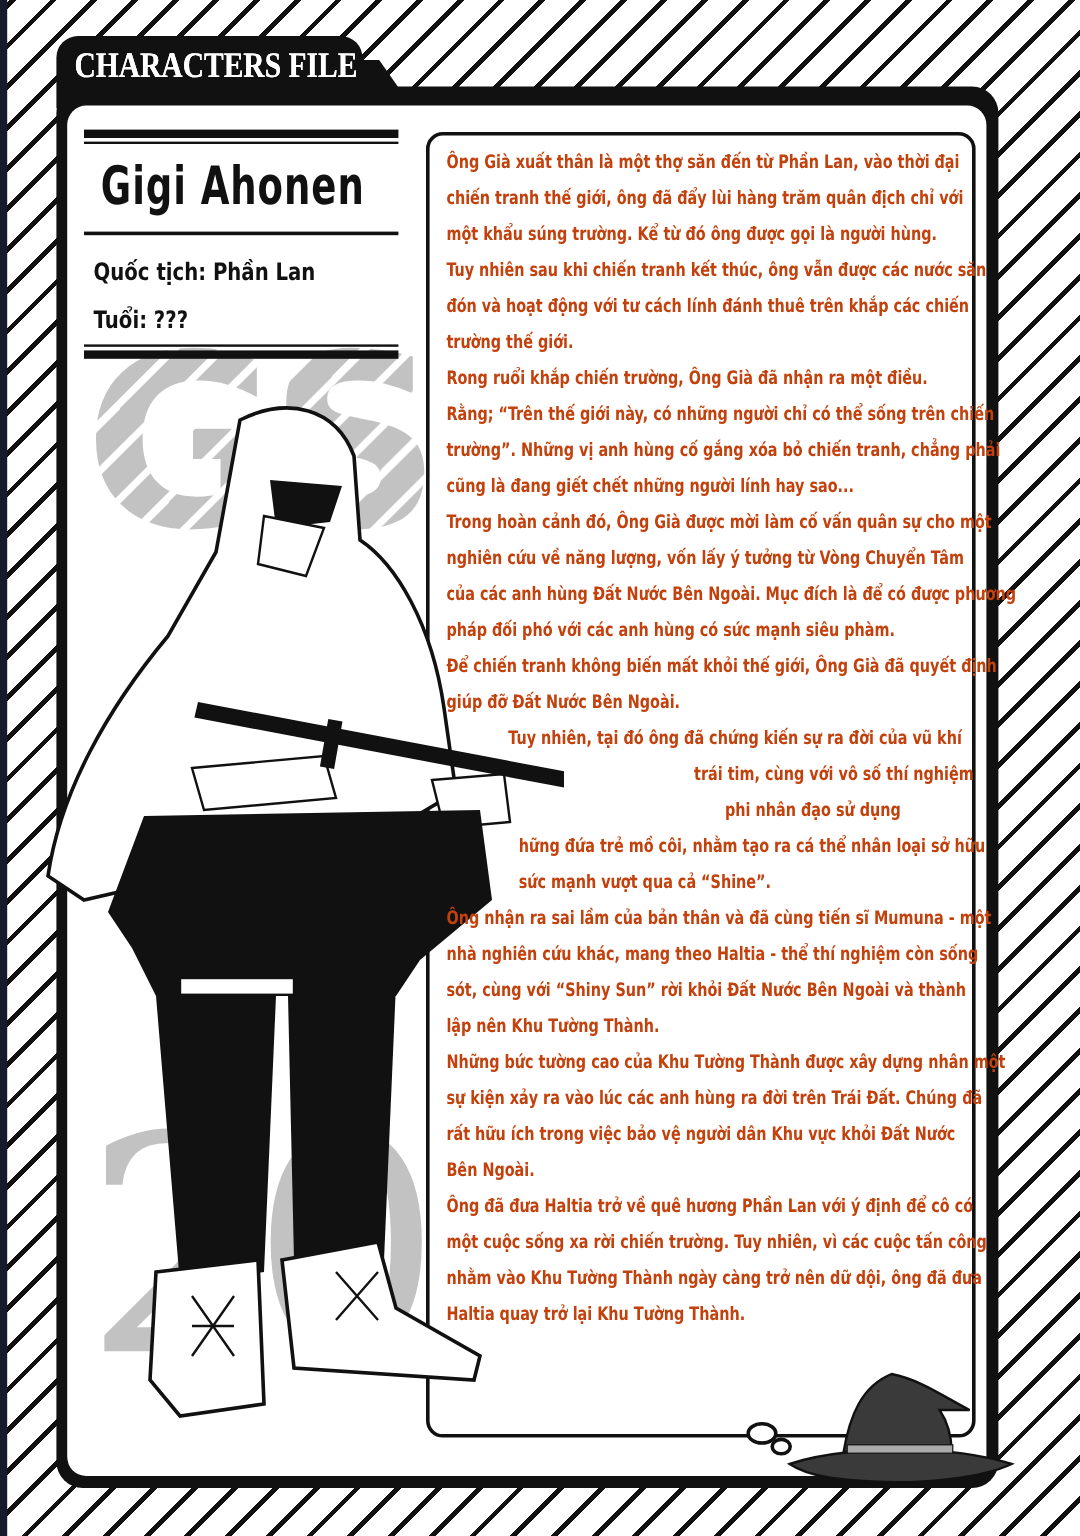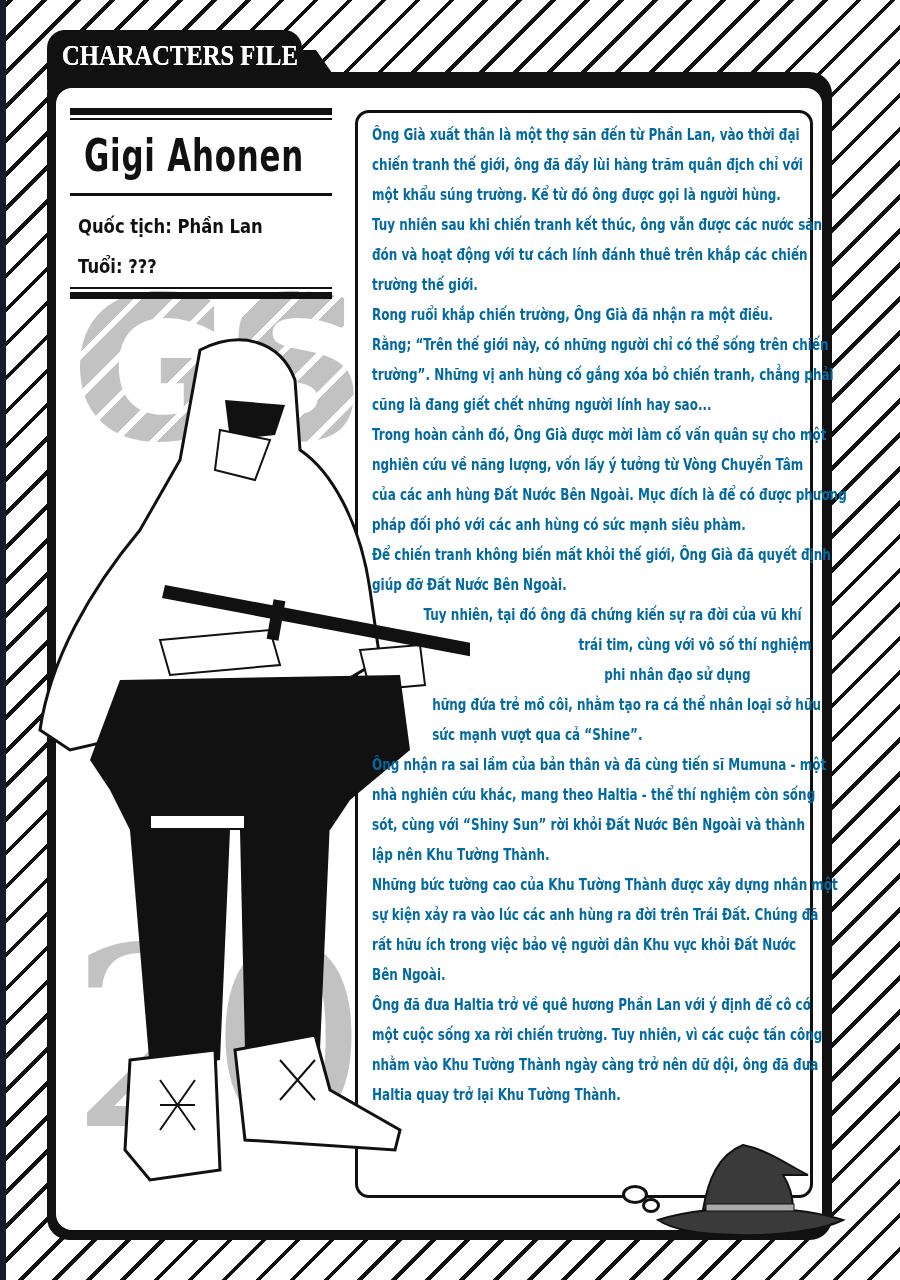--- a/index.html
+++ b/index.html
@@ -67,21 +67,21 @@
     left: 70px; top: 915px; font-size: 250px; letter-spacing: -20px;
     font-family: "DejaVu Serif", serif; font-weight: normal;
   }
   .textbox {
     position: absolute; left: 355px; top: 110px; width: 452px; height: 1082px;
     border: 3px solid #111; border-radius: 14px; background: #fff;
   }
   .story {
     position: absolute; left: 372px; top: 120px; width: 438px;
     font-family: "DejaVu Sans Condensed", "DejaVu Sans", sans-serif; font-weight: bold;
-    font-size: 15.5px; line-height: 30px; color: #0369a1;
+    font-size: 15.5px; line-height: 30px; color: #c2410c;
   }
   .story p { margin: 0; transform: scaleX(0.86); transform-origin: left; white-space: nowrap; }
   .story p.indent1 { padding-left: 60px; }
   .story p.indent2 { padding-left: 240px; }
   .story p.indent3 { padding-left: 270px; }
   .story p.indent4 { padding-left: 70px; }
   .figure { position: absolute; left: 30px; top: 330px; width: 440px; height: 860px; }
   .bubble { position: absolute; border: 3px solid #111; border-radius: 50%; background: #fff; }
   .hat { position: absolute; left: 648px; top: 1140px; width: 200px; height: 100px; }
 </style>

